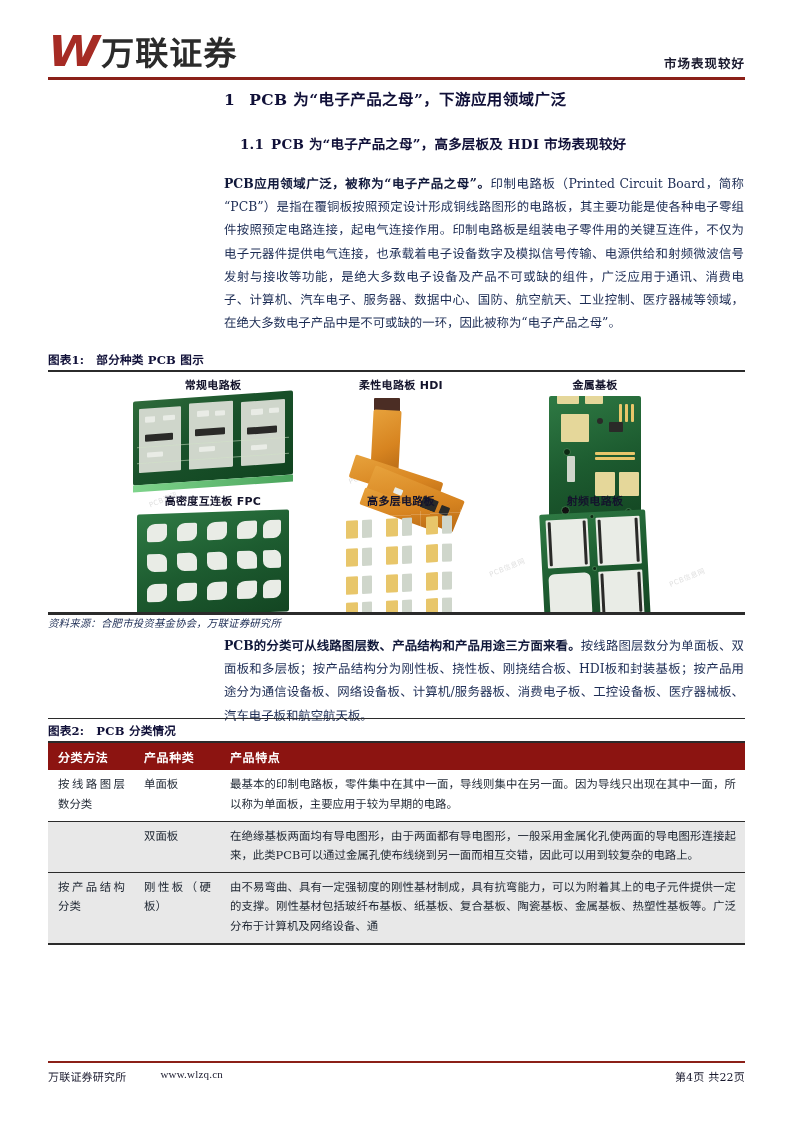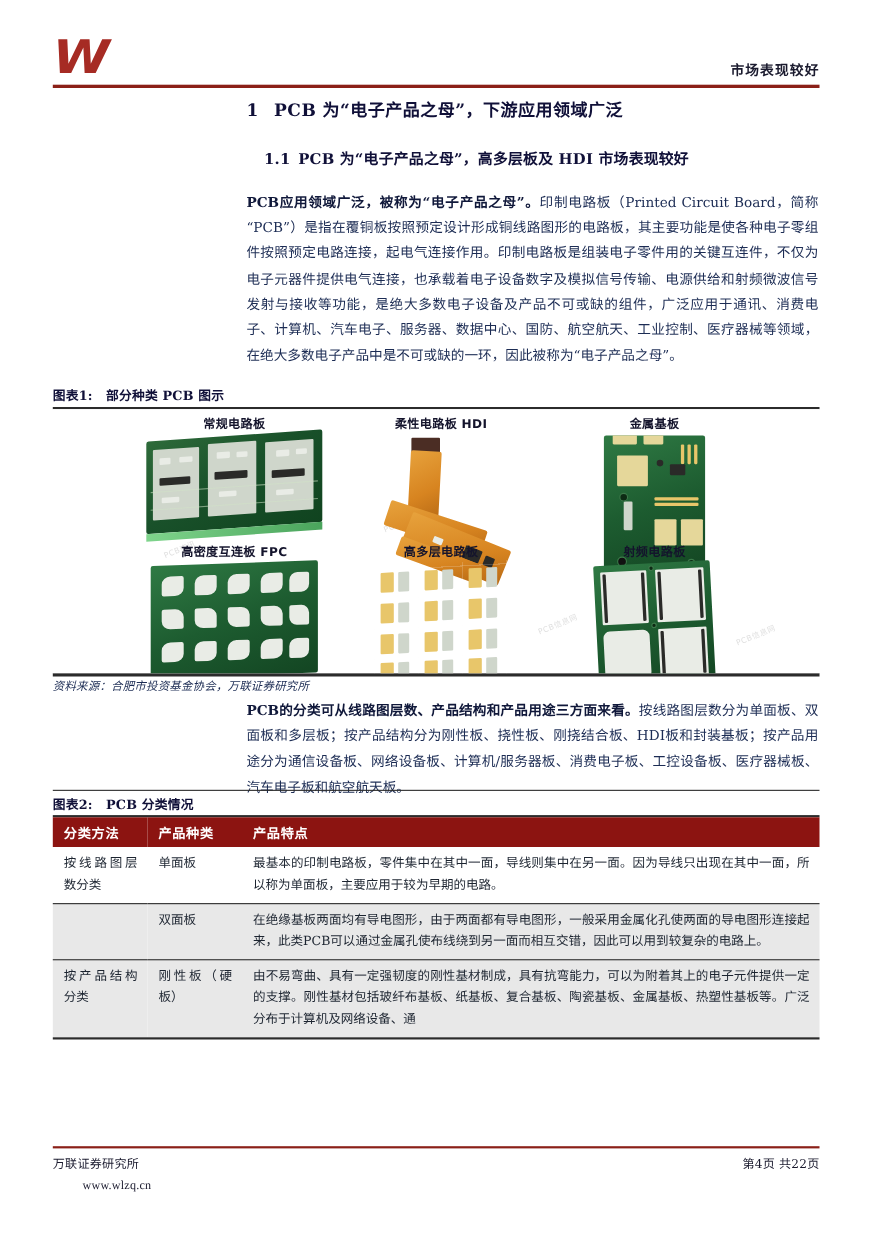--- a/index.html
+++ b/index.html
@@ -263,31 +263,32 @@
   .footer-row {
     display: flex;
     justify-content: space-between;
     align-items: baseline;
     padding-top: 5px;
     font-family: "DejaVu Serif", serif;
     font-size: 11px;
     color: #1a1a2e;
     letter-spacing: .2px;
   }
-  .footer-left { display: flex; gap: 7px; flex-direction: column; }
+  .footer-left { display: flex; gap: 7px; }
   .footer-url { font-family: "Liberation Serif", serif; margin-left: 27px; }
 </style>
 </head>
 <body>
 
 <div class="page">
 
   <div class="header">
     <div class="logo-wrap">
       <span class="logo-w">W</span>
+      <span class="logo-cn">万联证券</span>
     </div>
     <div class="header-right">市场表现较好</div>
     <div class="header-rule"></div>
   </div>
 
   <div class="h1">
     <span class="num">1</span><span>PCB 为“电子产品之母”，下游应用领域广泛</span>
   </div>
 
   <div class="h2">

